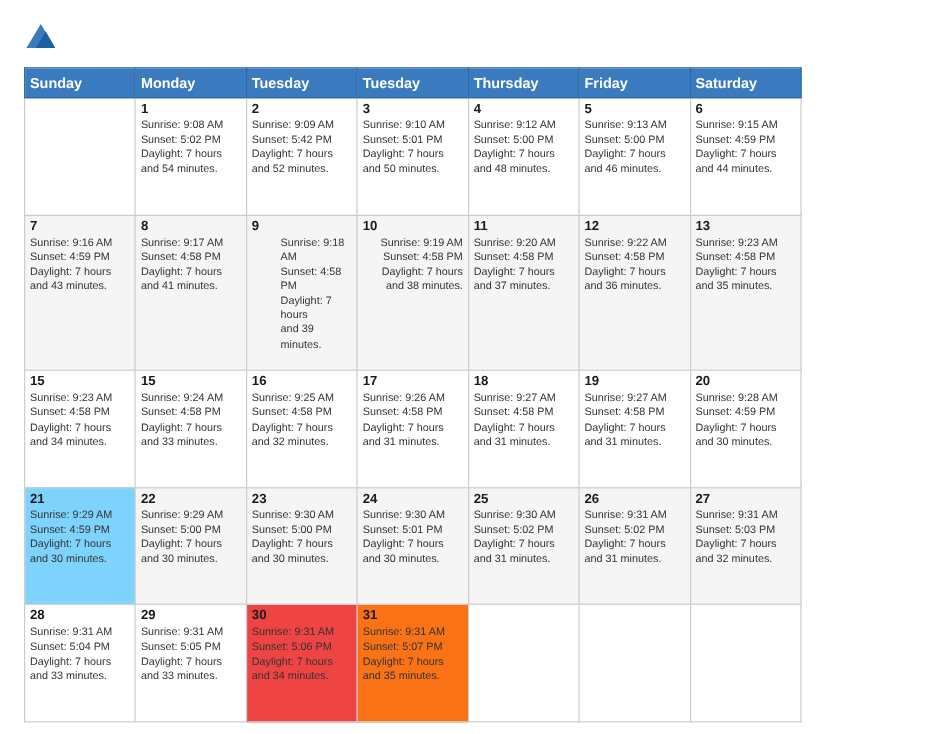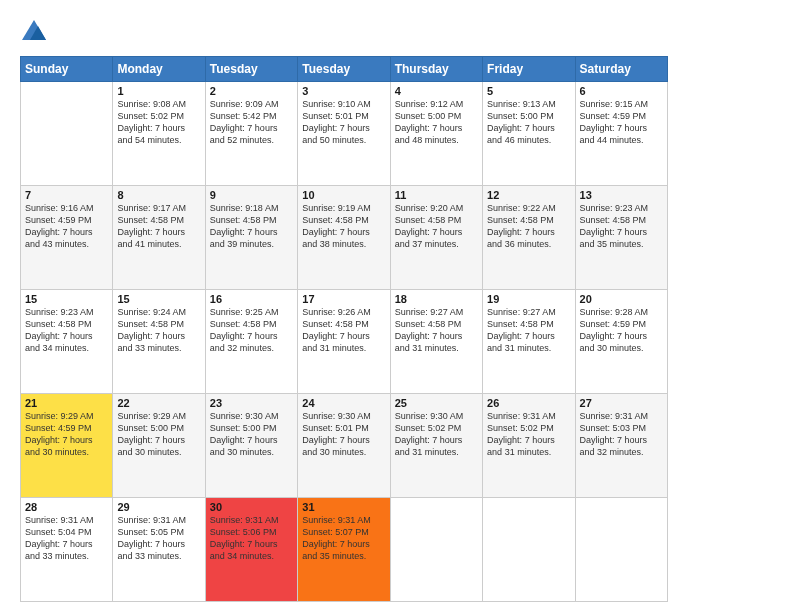--- a/index.html
+++ b/index.html
@@ -192,28 +192,28 @@
           </td>
           <td style="background: rgb(245, 245, 245);">
             <span class="day-num">8</span>
             <div class="day-info" style="white-space: pre-line;">Sunrise: 9:17 AM
 Sunset: 4:58 PM
 Daylight: 7 hours
 and 41 minutes.</div>
           </td>
           <td style="background: rgb(245, 245, 245);">
             <span class="day-num">9</span>
-            <div class="day-info" style="white-space: pre-line;">Sunrise: 9:18 AM
+            <div class="day-info" style="white-space: pre-line; margin-left: 24px;">Sunrise: 9:18 AM
 Sunset: 4:58 PM
 Daylight: 7 hours
 and 39 minutes.</div>
           </td>
           <td style="background: rgb(245, 245, 245);">
             <span class="day-num">10</span>
-            <div class="day-info" style="white-space: pre-line;">Sunrise: 9:19 AM
+            <div class="day-info" style="white-space: pre-line; text-align: right;">Sunrise: 9:19 AM
 Sunset: 4:58 PM
 Daylight: 7 hours
 and 38 minutes.</div>
           </td>
           <td style="background: rgb(245, 245, 245); margin-left: 43px;">
             <span class="day-num">11</span>
             <div class="day-info" style="white-space: pre-line;">Sunrise: 9:20 AM
 Sunset: 4:58 PM
 Daylight: 7 hours
 and 37 minutes.</div>
@@ -278,21 +278,21 @@
           </td>
           <td style="background: rgb(255, 255, 255);">
             <span class="day-num">20</span>
             <div class="day-info" style="white-space: pre-line;">Sunrise: 9:28 AM
 Sunset: 4:59 PM
 Daylight: 7 hours
 and 30 minutes.</div>
           </td>
         </tr>
         <tr>
-          <td style="background: #fde047; margin-left: 48px;">
+          <td style="background: #7dd3fc; margin-left: 48px;">
             <span class="day-num">21</span>
             <div class="day-info" style="white-space: pre-line;">Sunrise: 9:29 AM
 Sunset: 4:59 PM
 Daylight: 7 hours
 and 30 minutes.</div>
           </td>
           <td style="background: rgb(245, 245, 245);">
             <span class="day-num">22</span>
             <div class="day-info" style="white-space: pre-line;">Sunrise: 9:29 AM
 Sunset: 5:00 PM

